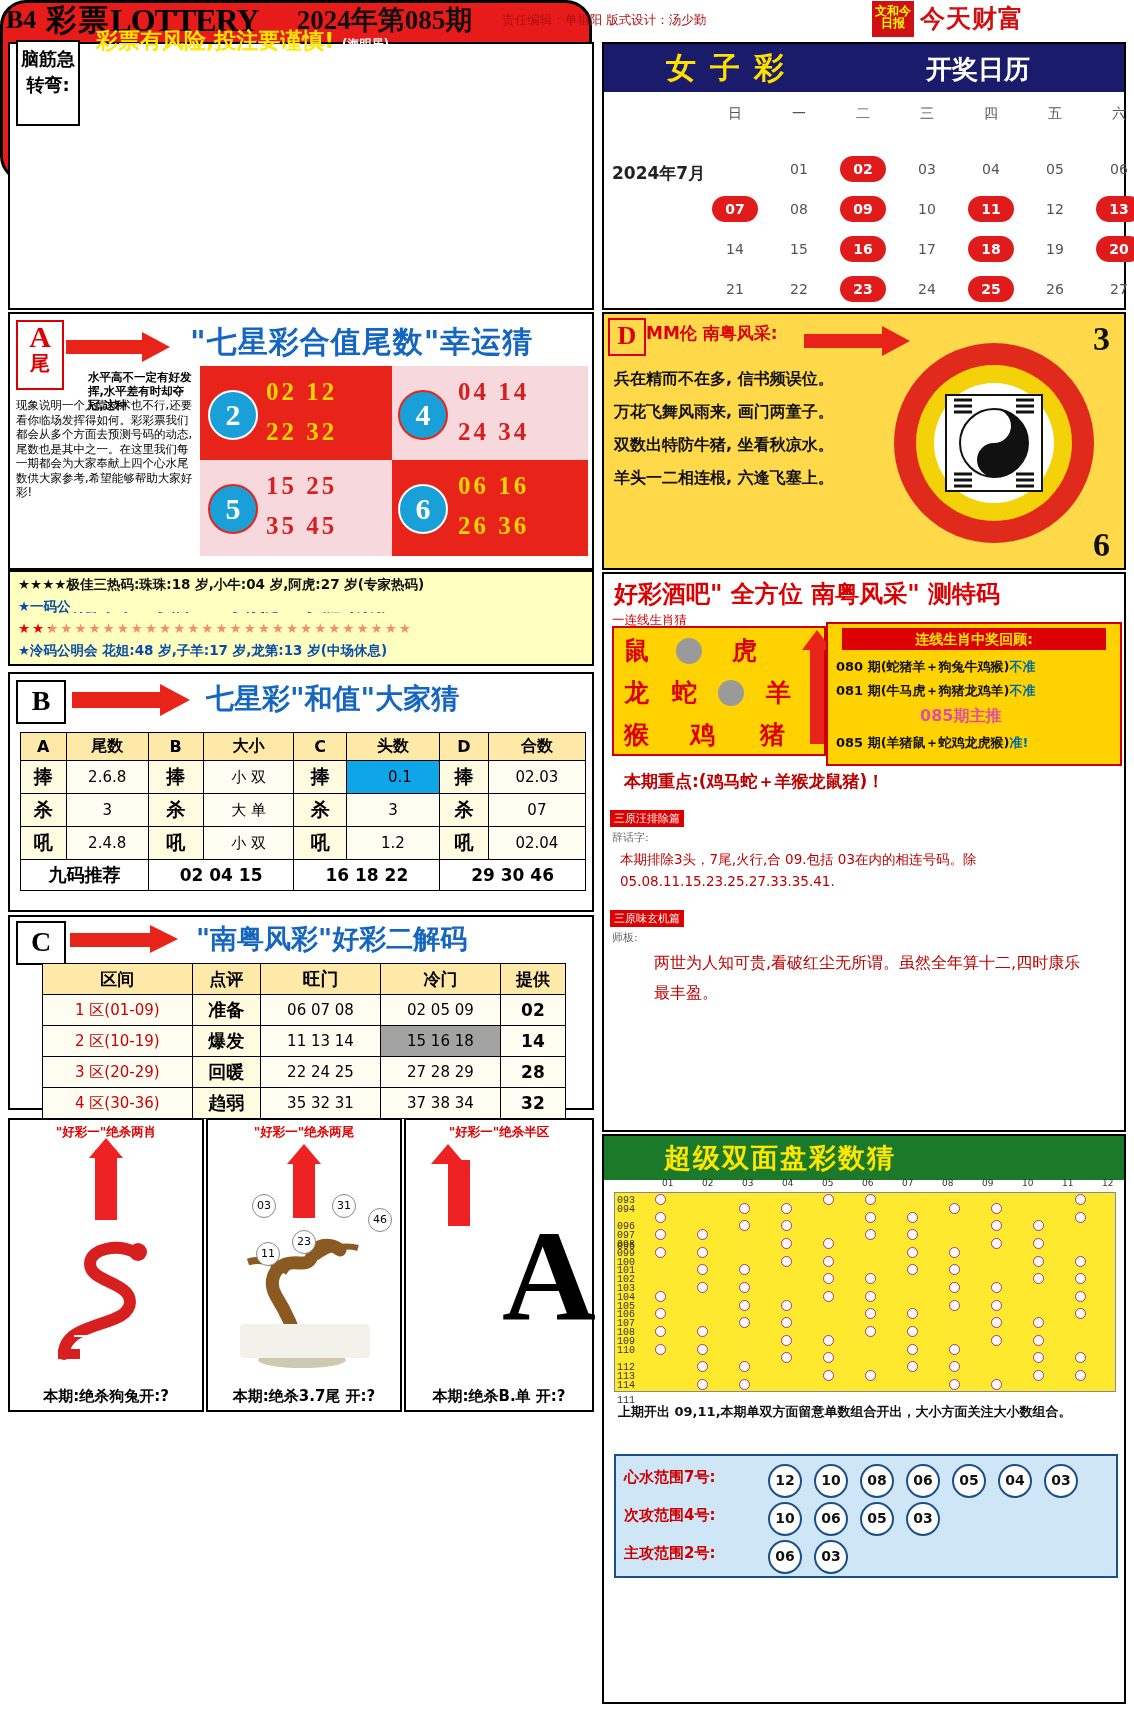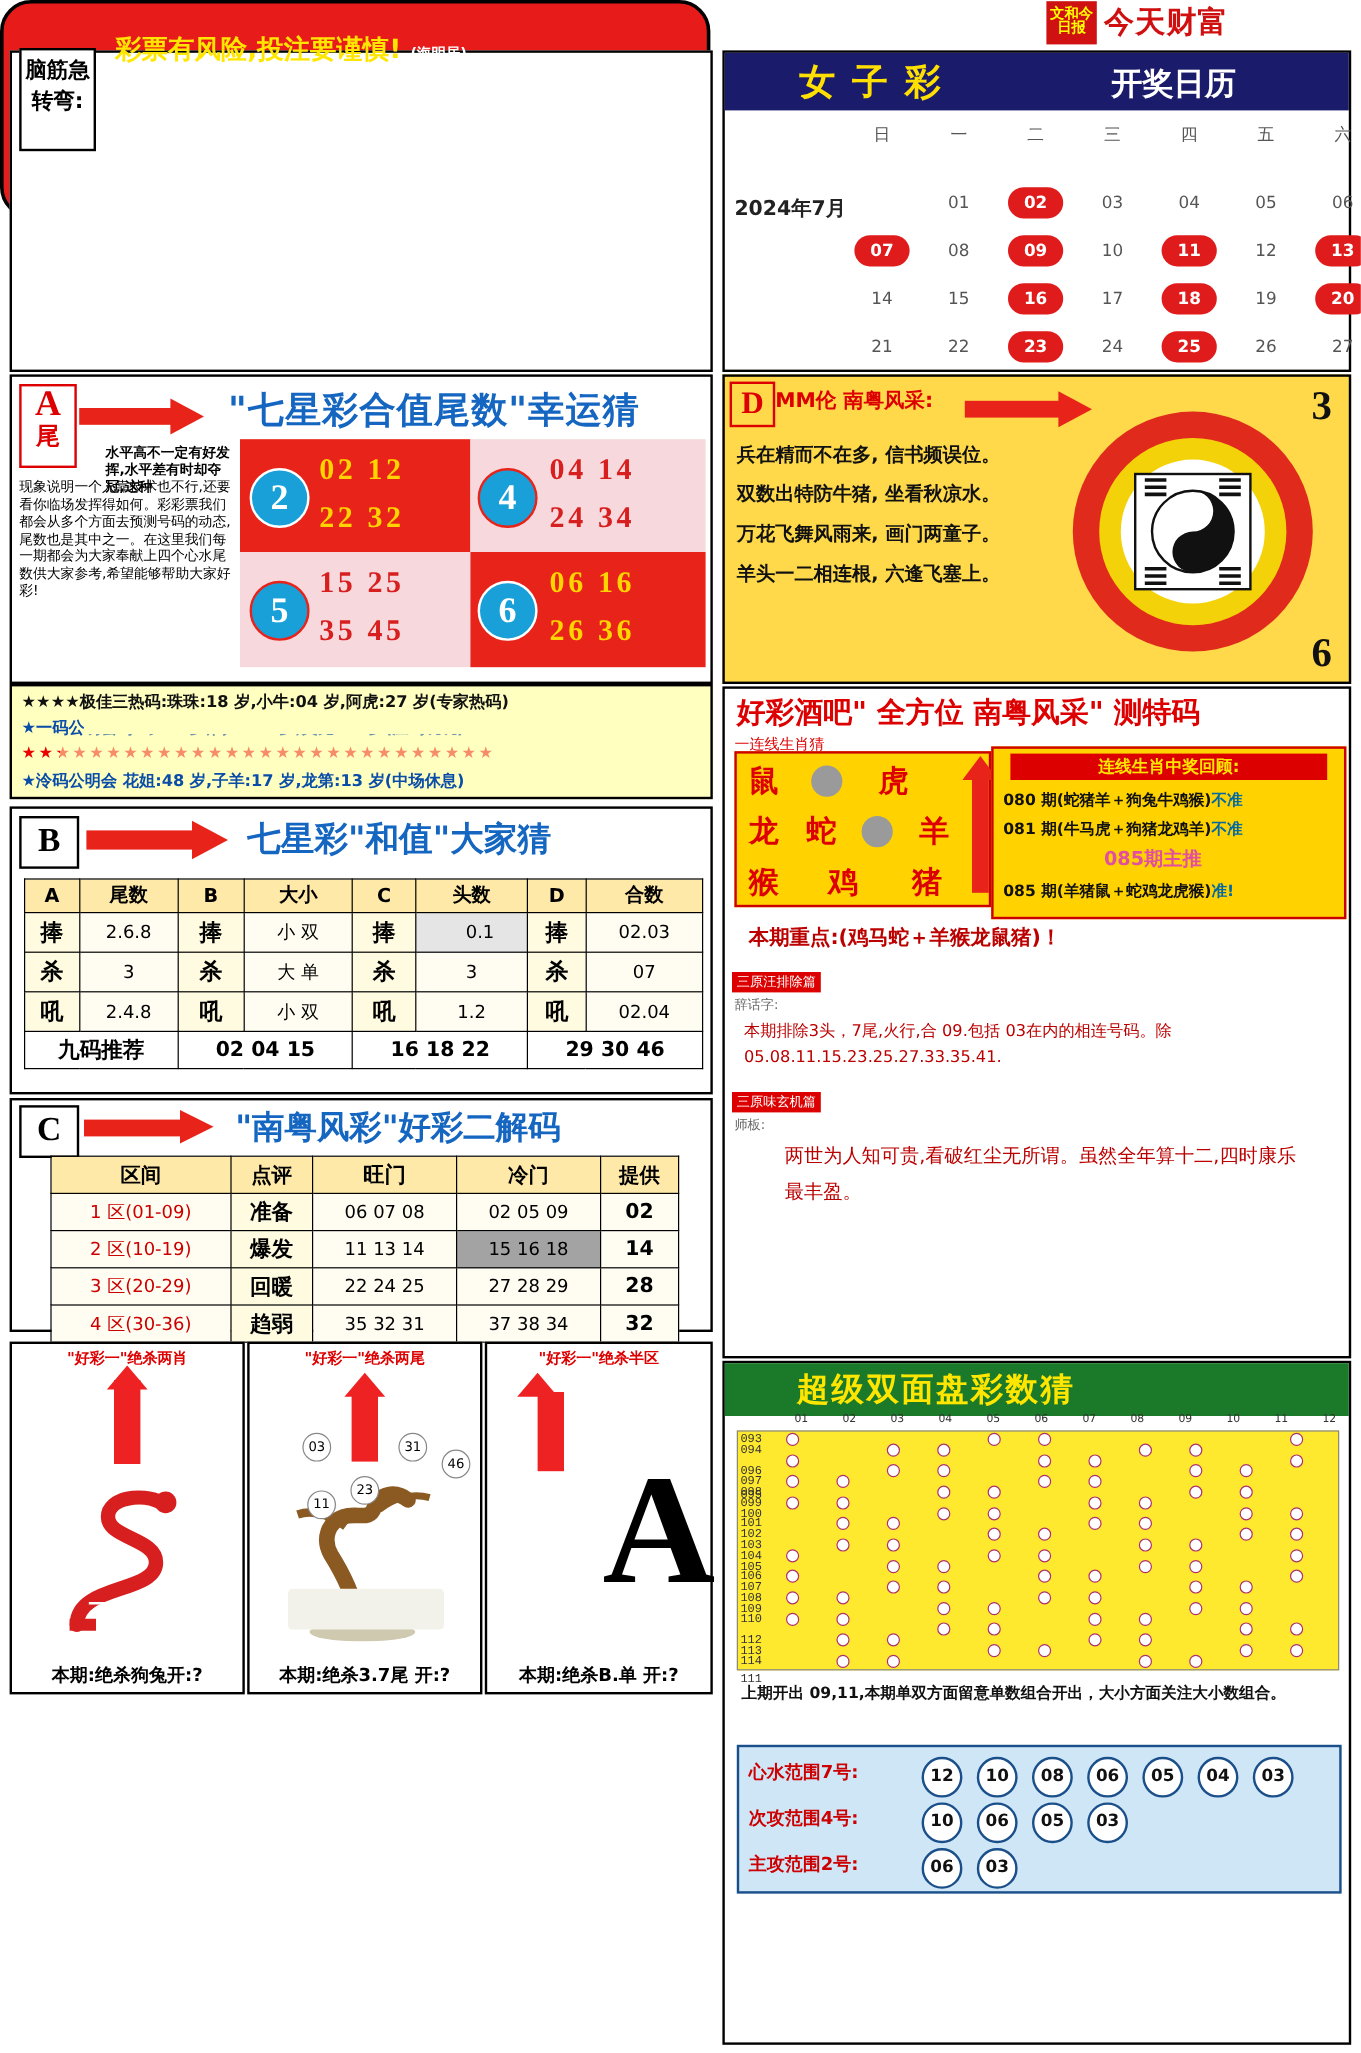--- a/index.html
+++ b/index.html
@@ -101,20 +101,27 @@
   .f-note{position:absolute;left:14px;top:266px;width:492px;font-size:13px;line-height:20px;color:#111;font-weight:bold;}
   .f-bot{position:absolute;left:10px;top:318px;width:500px;height:120px;background:#cfe6f7;border:2px solid #1a4f8a;}
   .f-blabel{position:absolute;left:8px;font-size:15px;font-weight:bold;color:#c00;white-space:nowrap;}
   .f-ball{position:absolute;width:30px;height:30px;border-radius:50%;background:#fff;border:2px solid #1a4f8a;color:#111;font-size:14px;font-weight:bold;text-align:center;line-height:28px;}
 </style>
 </head>
 <body>
 
 <div class="page">
 
+  <div class="masthead">
+    <span class="mh-b4">B4</span>
+    <span class="mh-cp">彩票</span>
+    <span class="mh-lot">LOTTERY</span>
+    <span class="mh-issue">2024年第085期</span>
+    <span class="mh-credits">责任编辑：单祖阳  版式设计：汤少勤</span>
+  </div>
   <div class="mh-logo">文和今日报</div>
   <div class="mh-brand">今天财富</div>
 
   <div class="box" id="blankbox"></div>
 
   <div class="box" id="secA">
     <div class="a-badge">
       <div class="l">A</div>
       <div class="z">尾</div>
     </div>
@@ -183,21 +190,21 @@
             <th style="font-size:16px;">头数</th>
             <th style="font-size:16px;">D</th>
             <th style="font-size:16px;">合数</th>
           </tr>
           <tr>
             <td style="font-size:19px;font-weight:bold;background:#fffbe0;">捧</td>
             <td style="font-size:15px;background:#fffdf2;">2.6.8</td>
             <td style="font-size:19px;font-weight:bold;background:#fffbe0;">捧</td>
             <td style="font-size:15px;background:#fffdf2;">小 双</td>
             <td style="font-size:19px;font-weight:bold;background:#fffbe0;">捧</td>
-            <td style="font-size:15px;background:#e5e5e5;padding-left:16px;">0.1</td>
+            <td style="font-size:15px;background:#0ea5e9;padding-left:16px;">0.1</td>
             <td style="font-size:19px;font-weight:bold;background:#fffbe0;">捧</td>
             <td style="font-size:15px;background:#fffdf2;">02.03</td>
           </tr>
           <tr>
             <td style="font-size:19px;font-weight:bold;background:#fffbe0;">杀</td>
             <td style="font-size:15px;background:#fffdf2;">3</td>
             <td style="font-size:19px;font-weight:bold;background:#fffbe0;">杀</td>
             <td style="font-size:15px;background:#fffdf2;">大 单</td>
             <td style="font-size:19px;font-weight:bold;background:#fffbe0;">杀</td>
             <td style="font-size:15px;background:#fffdf2;">3</td>
@@ -375,22 +382,22 @@
 
   <div class="box" id="secD">
     <div class="d-badge">D</div>
     <div class="d-title">MM伦 南粤风采:</div>
     <div style="position:absolute;left:200px;top:16px;width:110px;height:22px;">
       <div style="position:absolute;left:0;top:4px;width:80px;height:14px;background:#e8241a;"></div>
       <div style="position:absolute;left:78px;top:-4px;width:0;height:0;border-top:15px solid transparent;border-bottom:15px solid transparent;border-left:28px solid #e8241a;"></div>
     </div>
     <div class="d-poem">
       <div>兵在精而不在多, 信书频误位。</div>
+      <div>万花飞舞风雨来, 画门两童子。</div>
       <div>双数出特防牛猪, 坐看秋凉水。</div>
-      <div>万花飞舞风雨来, 画门两童子。</div>
       <div>羊头一二相连根, 六逢飞塞上。</div>
     </div>
     <div class="d-num" style="right:14px;top:6px;">3</div>
     <div class="d-num" style="right:14px;bottom:4px;">6</div>
 
     <svg width="220" height="210" viewBox="0 0 220 210" style="position:absolute;left:280px;top:24px;">
       <circle cx="110" cy="105" r="100" fill="#e02b1c"></circle>
       <circle cx="110" cy="105" r="78" fill="#f4d20a"></circle>
       <circle cx="110" cy="105" r="60" fill="#fff"></circle>
       <rect x="62" y="57" width="96" height="96" fill="#fff" stroke="#111" stroke-width="2"></rect>

